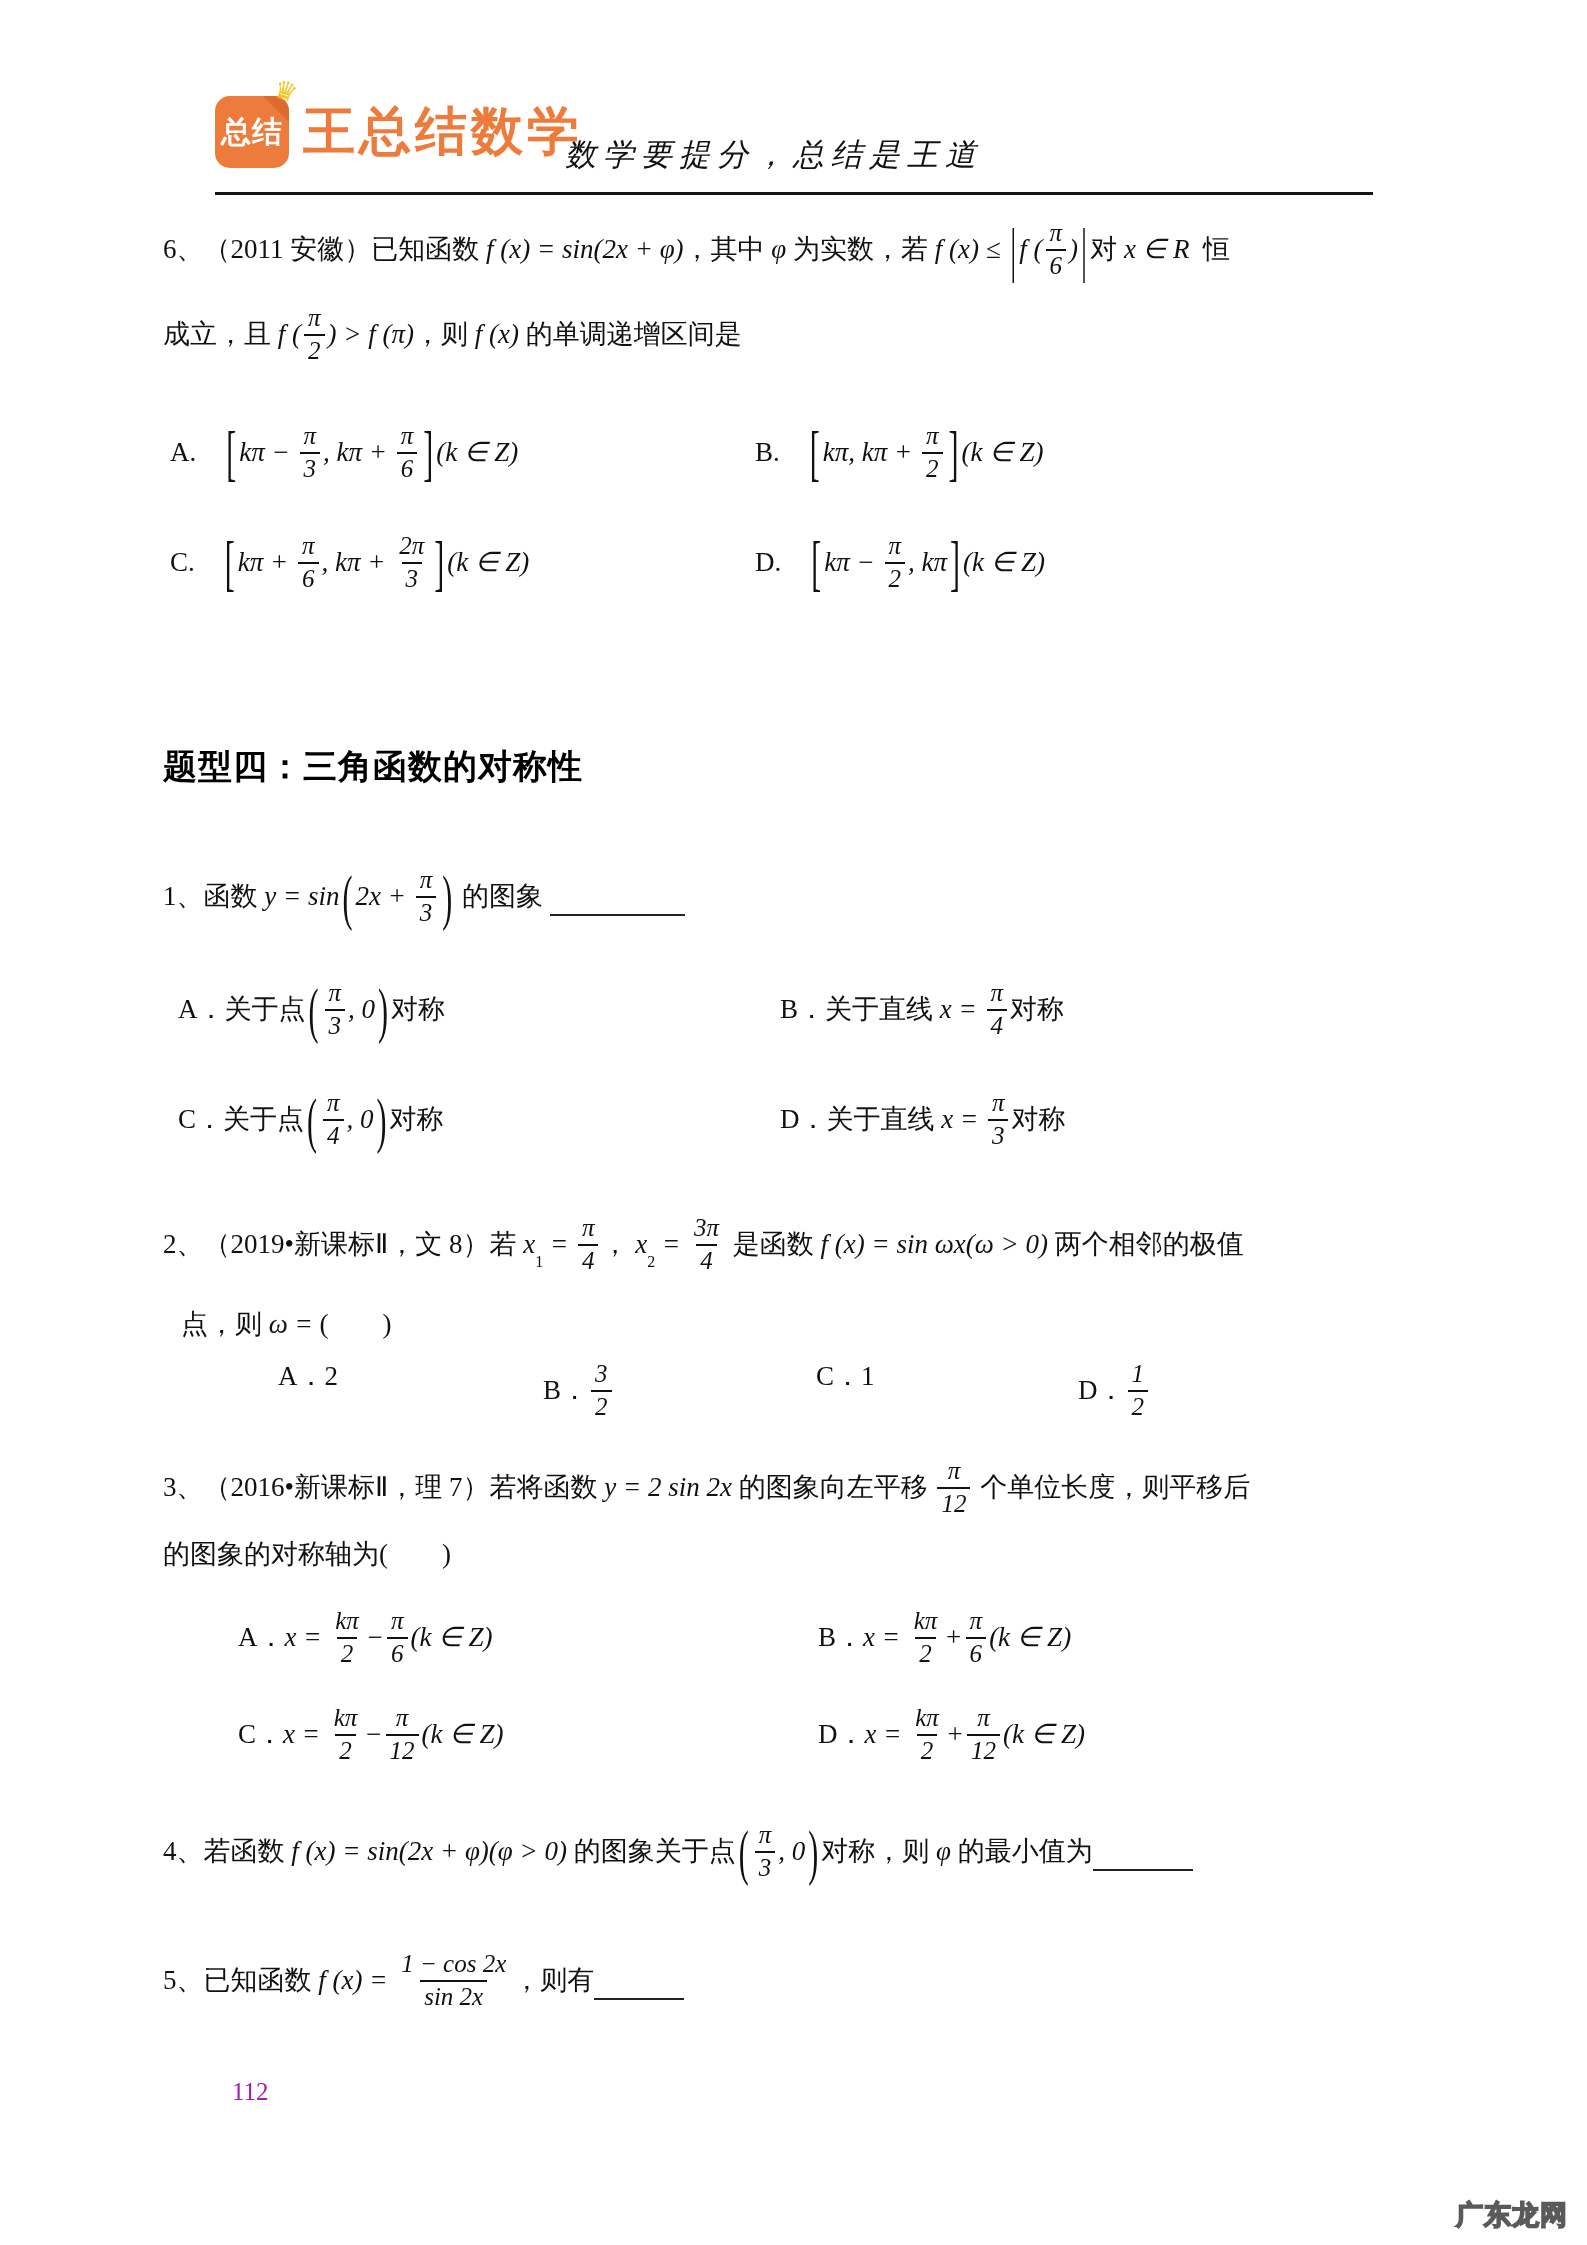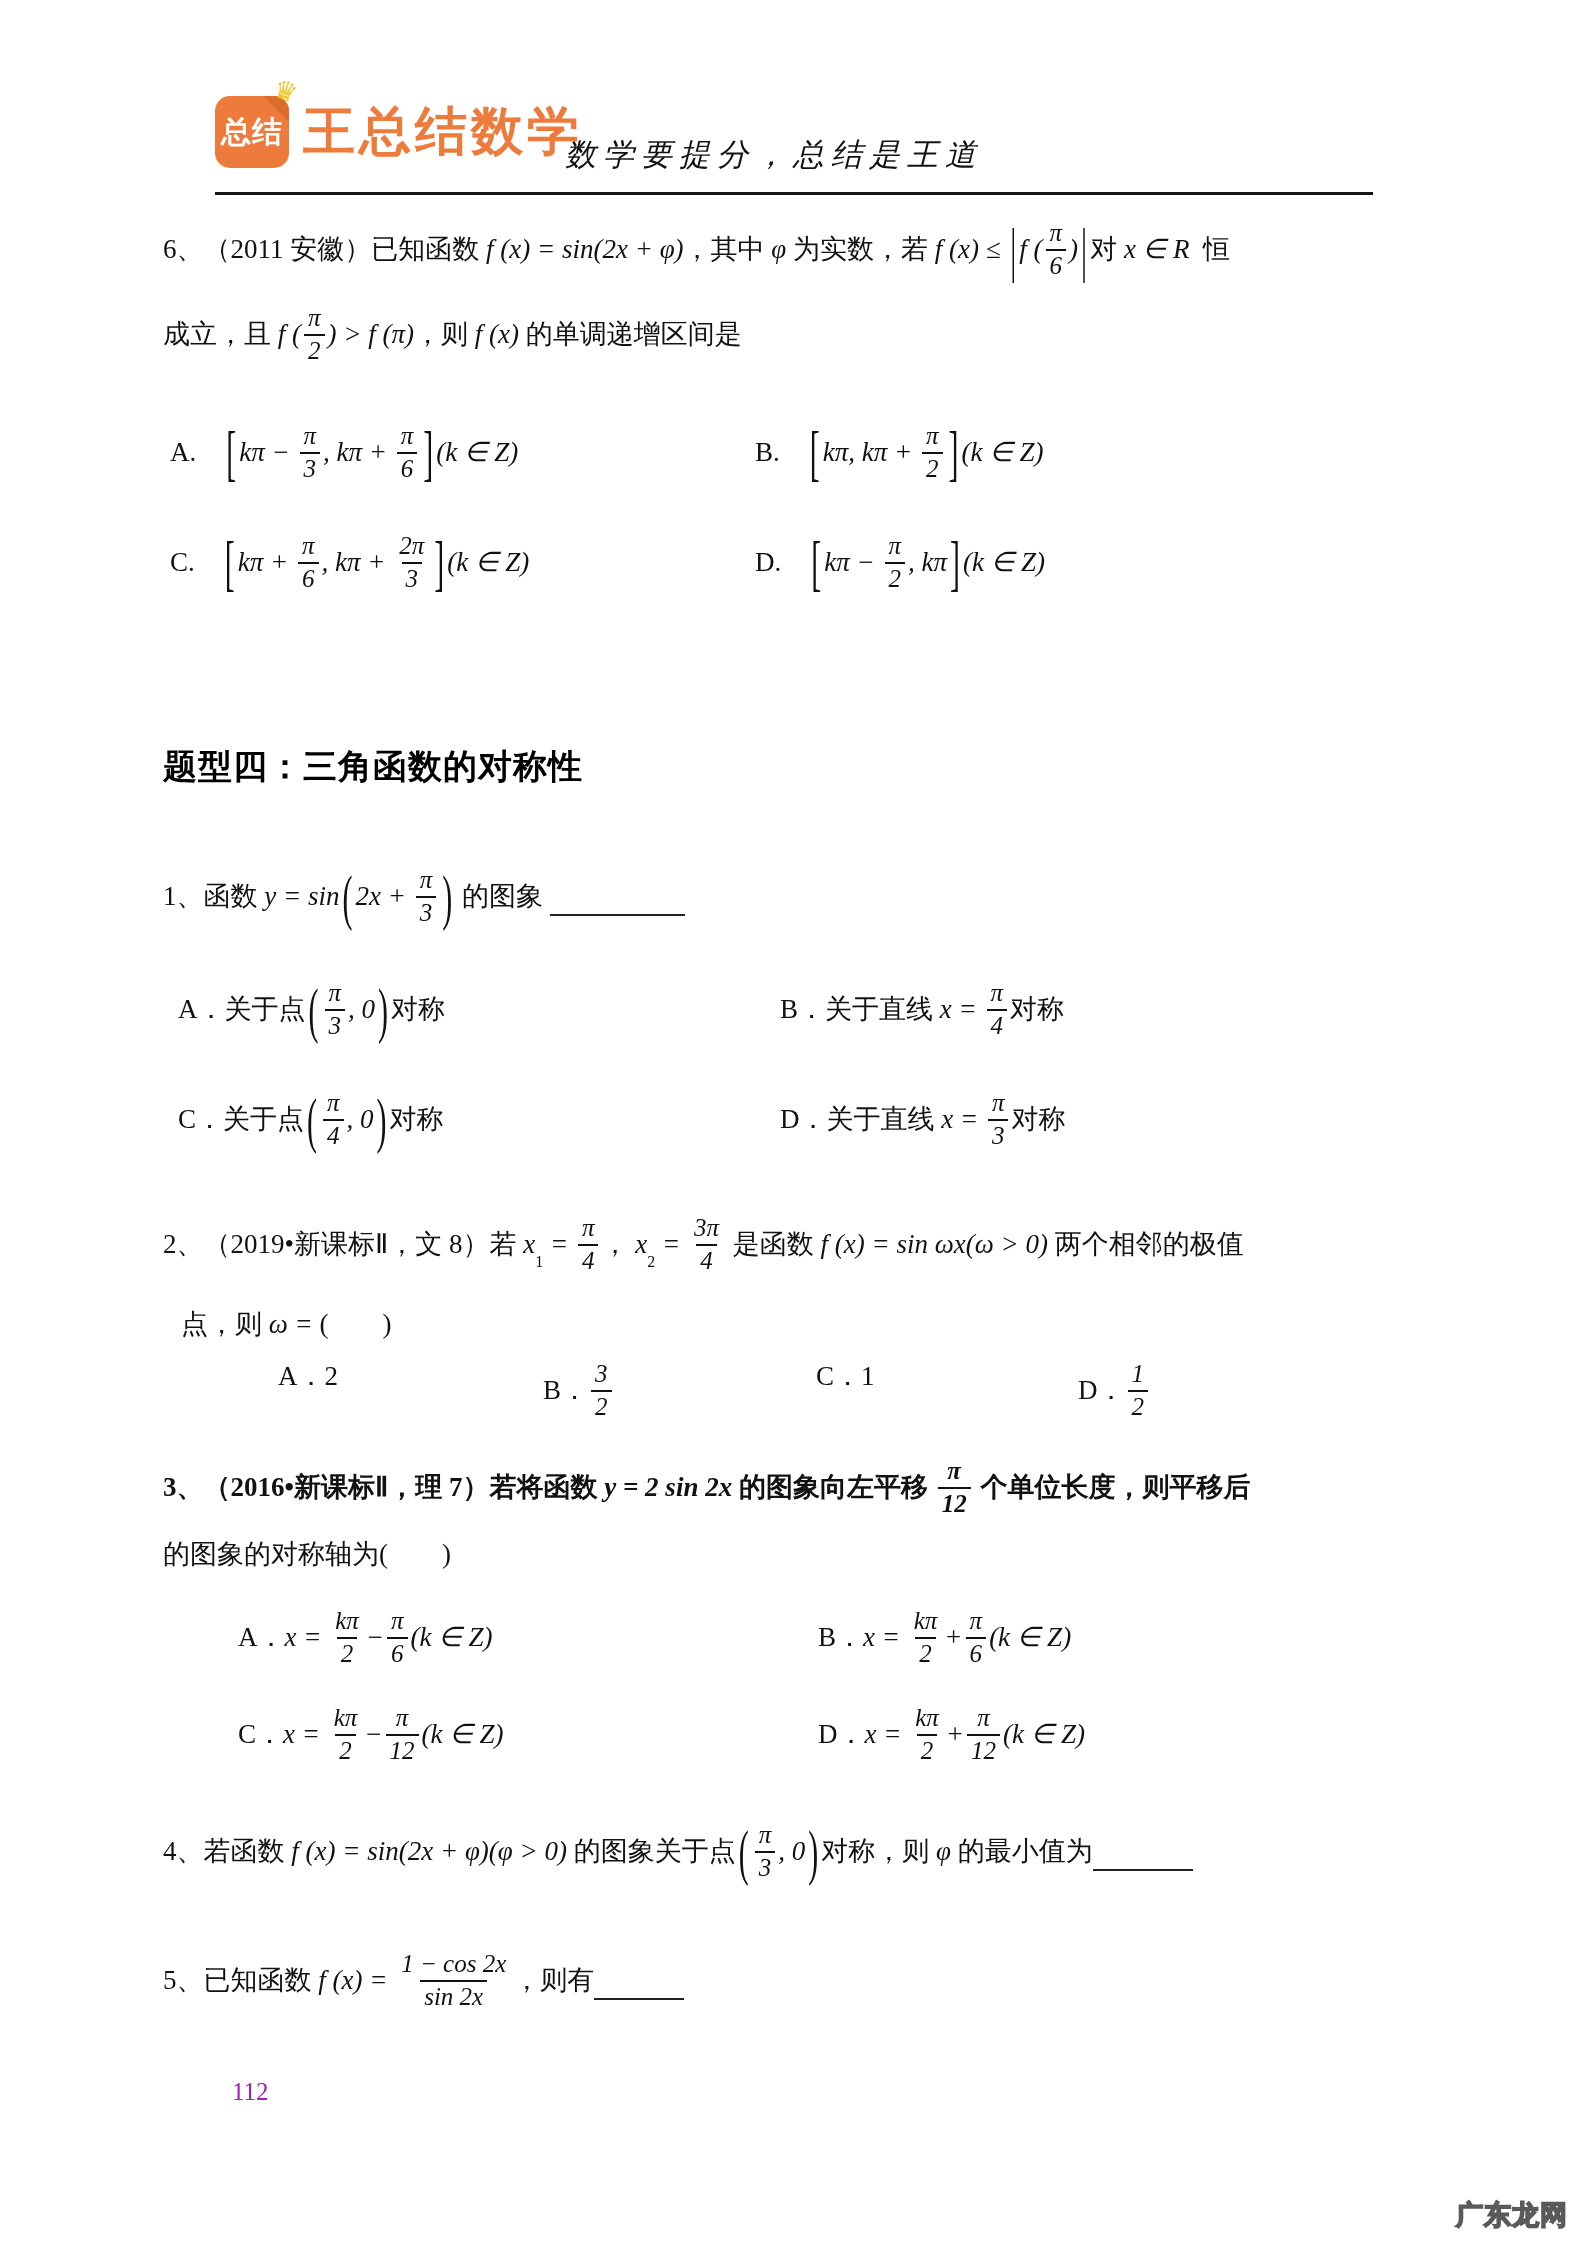--- a/index.html
+++ b/index.html
@@ -102,21 +102,21 @@
   <div class="line" style="left:178px; top:1089px;"><span class="mr">C．</span><span class="txt">关于点</span><span class="delim">(</span><span class="frac"><span class="fn">π</span><span class="fd">4</span></span><span class="mi">, 0</span><span class="delim">)</span><span class="txt">对称</span></div>
   <div class="line" style="left:780px; top:1089px;"><span class="mr">D．</span><span class="txt">关于直线 </span><span class="mi">x = </span><span class="frac"><span class="fn">π</span><span class="fd">3</span></span><span class="txt">对称</span></div>
 
   <div class="line" style="left:163px; top:1214px;"><span class="txt">2、（2019•新课标Ⅱ，文 8）若 </span><span class="mi">x</span><span class="sub">1</span><span class="mi"> = </span><span class="frac"><span class="fn">π</span><span class="fd">4</span></span><span class="txt">， </span><span class="mi">x</span><span class="sub">2</span><span class="mi"> = </span><span class="frac"><span class="fn">3π</span><span class="fd">4</span></span><span class="txt"> 是函数 </span><span class="mi">f (x) = sin ωx(ω &gt; 0)</span><span class="txt"> 两个相邻的极值</span></div>
   <div class="line" style="left:163px; top:1308px;margin-left:18px;"><span class="txt">点，则 </span><span class="mi">ω = </span><span class="mr">(　　)</span></div>
   <div class="line" style="left:278px; top:1360px;"><span class="mr">A．2</span></div>
   <div class="line" style="left:543px; top:1360px;"><span class="mr">B．</span><span class="frac"><span class="fn">3</span><span class="fd">2</span></span></div>
   <div class="line" style="left:816px; top:1360px;"><span class="mr">C．1</span></div>
   <div class="line" style="left:1078px; top:1360px;"><span class="mr">D．</span><span class="frac"><span class="fn">1</span><span class="fd">2</span></span></div>
 
-  <div class="line" style="left:163px; top:1457px;font-weight:bold;"><span class="txt">3、（2016•新课标Ⅱ，理 7）若将函数 </span><span class="mi">y = 2 sin 2x</span><span class="txt"> 的图象向左平移 </span><span class="frac"><span class="fn">π</span><span class="fd">12</span></span><span class="txt"> 个单位长度，则平移后</span></div>
+  <div class="line" style="left:163px; top:1457px;"><span class="txt">3、（2016•新课标Ⅱ，理 7）若将函数 </span><span class="mi">y = 2 sin 2x</span><span class="txt"> 的图象向左平移 </span><span class="frac"><span class="fn">π</span><span class="fd">12</span></span><span class="txt"> 个单位长度，则平移后</span></div>
   <div class="line" style="left:163px; top:1538px;"><span class="txt">的图象的对称轴为(　　)</span></div>
   <div class="line" style="left:238px; top:1607px;"><span class="mr">A．</span><span class="mi">x = </span><span class="frac"><span class="fn">kπ</span><span class="fd">2</span></span><span class="mi">−</span><span class="frac"><span class="fn">π</span><span class="fd">6</span></span><span class="mi">(k ∈ Z)</span></div>
   <div class="line" style="left:818px; top:1607px;"><span class="mr">B．</span><span class="mi">x = </span><span class="frac"><span class="fn">kπ</span><span class="fd">2</span></span><span class="mi">+</span><span class="frac"><span class="fn">π</span><span class="fd">6</span></span><span class="mi">(k ∈ Z)</span></div>
   <div class="line" style="left:238px; top:1704px;"><span class="mr">C．</span><span class="mi">x = </span><span class="frac"><span class="fn">kπ</span><span class="fd">2</span></span><span class="mi">−</span><span class="frac"><span class="fn">π</span><span class="fd">12</span></span><span class="mi">(k ∈ Z)</span></div>
   <div class="line" style="left:818px; top:1704px;"><span class="mr">D．</span><span class="mi">x = </span><span class="frac"><span class="fn">kπ</span><span class="fd">2</span></span><span class="mi">+</span><span class="frac"><span class="fn">π</span><span class="fd">12</span></span><span class="mi">(k ∈ Z)</span></div>
 
   <div class="line" style="left:163px; top:1821px;"><span class="txt">4、若函数 </span><span class="mi">f (x) = sin(2x + φ)(φ &gt; 0)</span><span class="txt"> 的图象关于点</span><span class="delim">(</span><span class="frac"><span class="fn">π</span><span class="fd">3</span></span><span class="mi">, 0</span><span class="delim">)</span><span class="txt">对称，则 </span><span class="mi">φ</span><span class="txt"> 的最小值为</span><span class="blank" style="width: 100px;"></span></div>
 
   <div class="line" style="left:163px; top:1950px;"><span class="txt">5、已知函数 </span><span class="mi">f (x) = </span><span class="frac"><span class="fn">1 − cos 2x</span><span class="fd">sin 2x</span></span><span class="txt">，则有</span><span class="blank" style="width: 90px;"></span></div>
 

